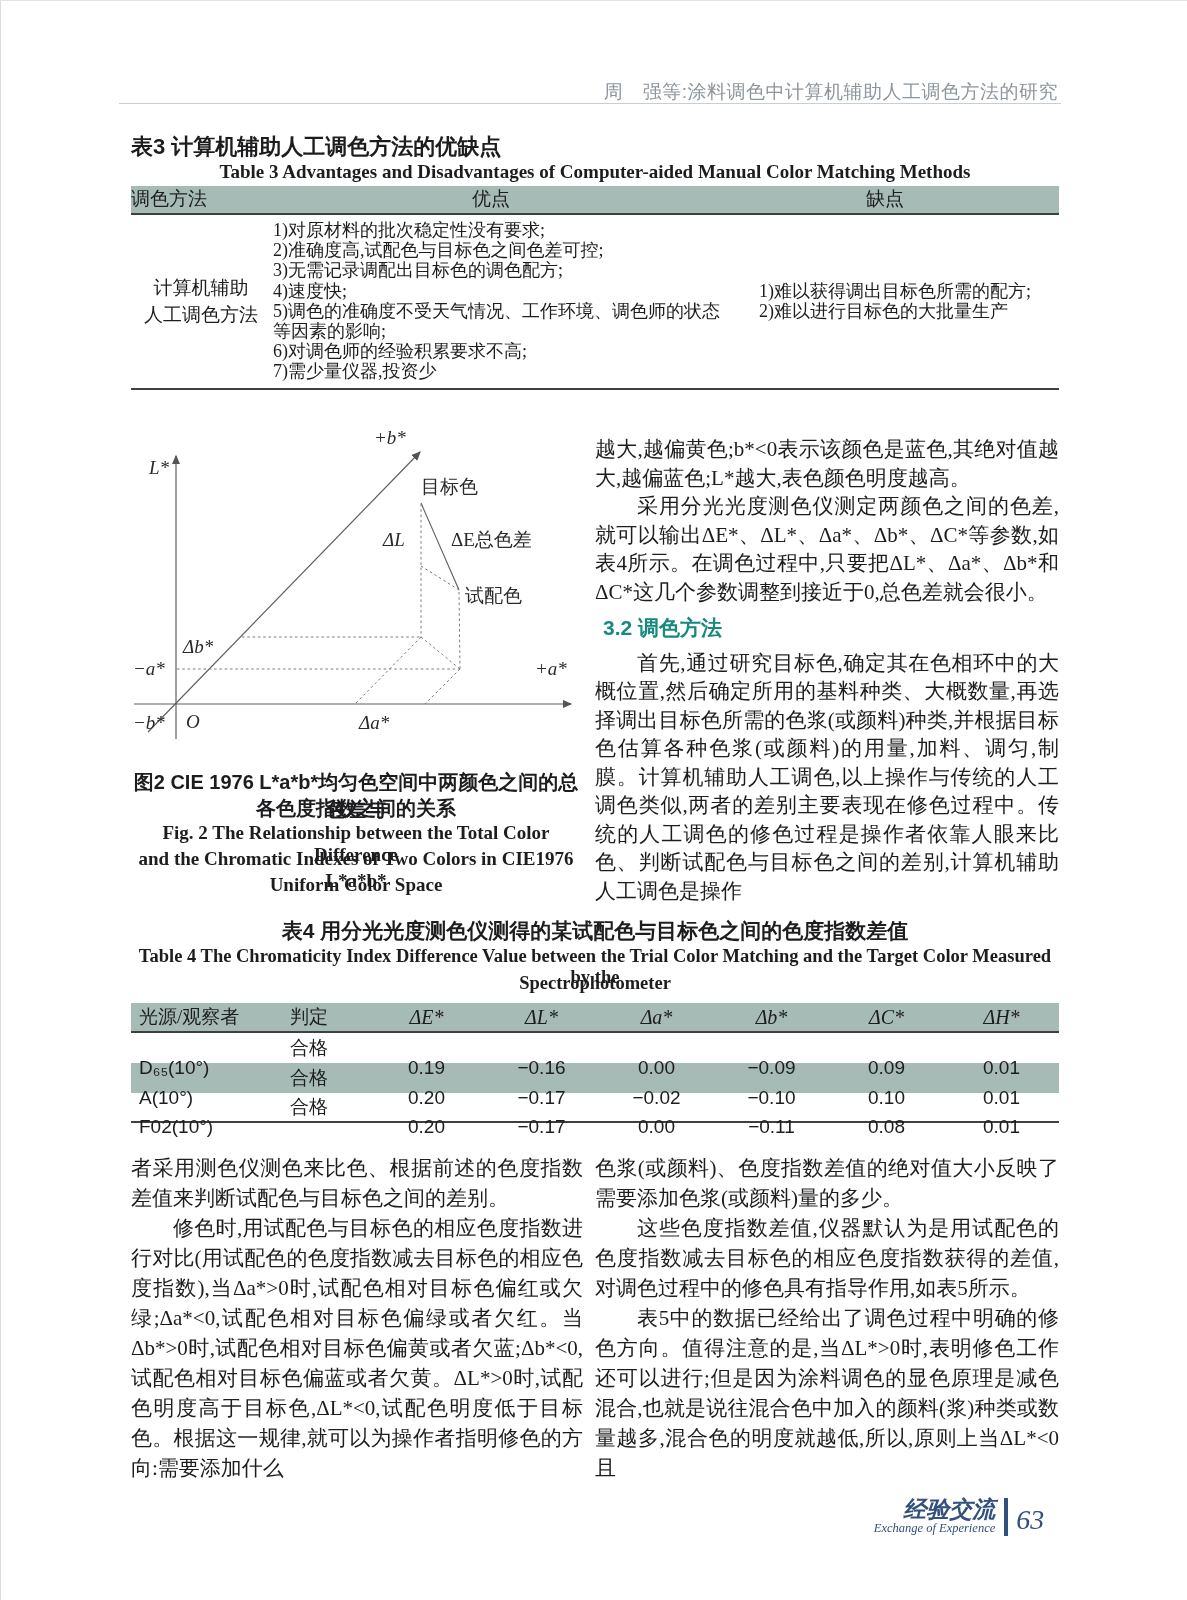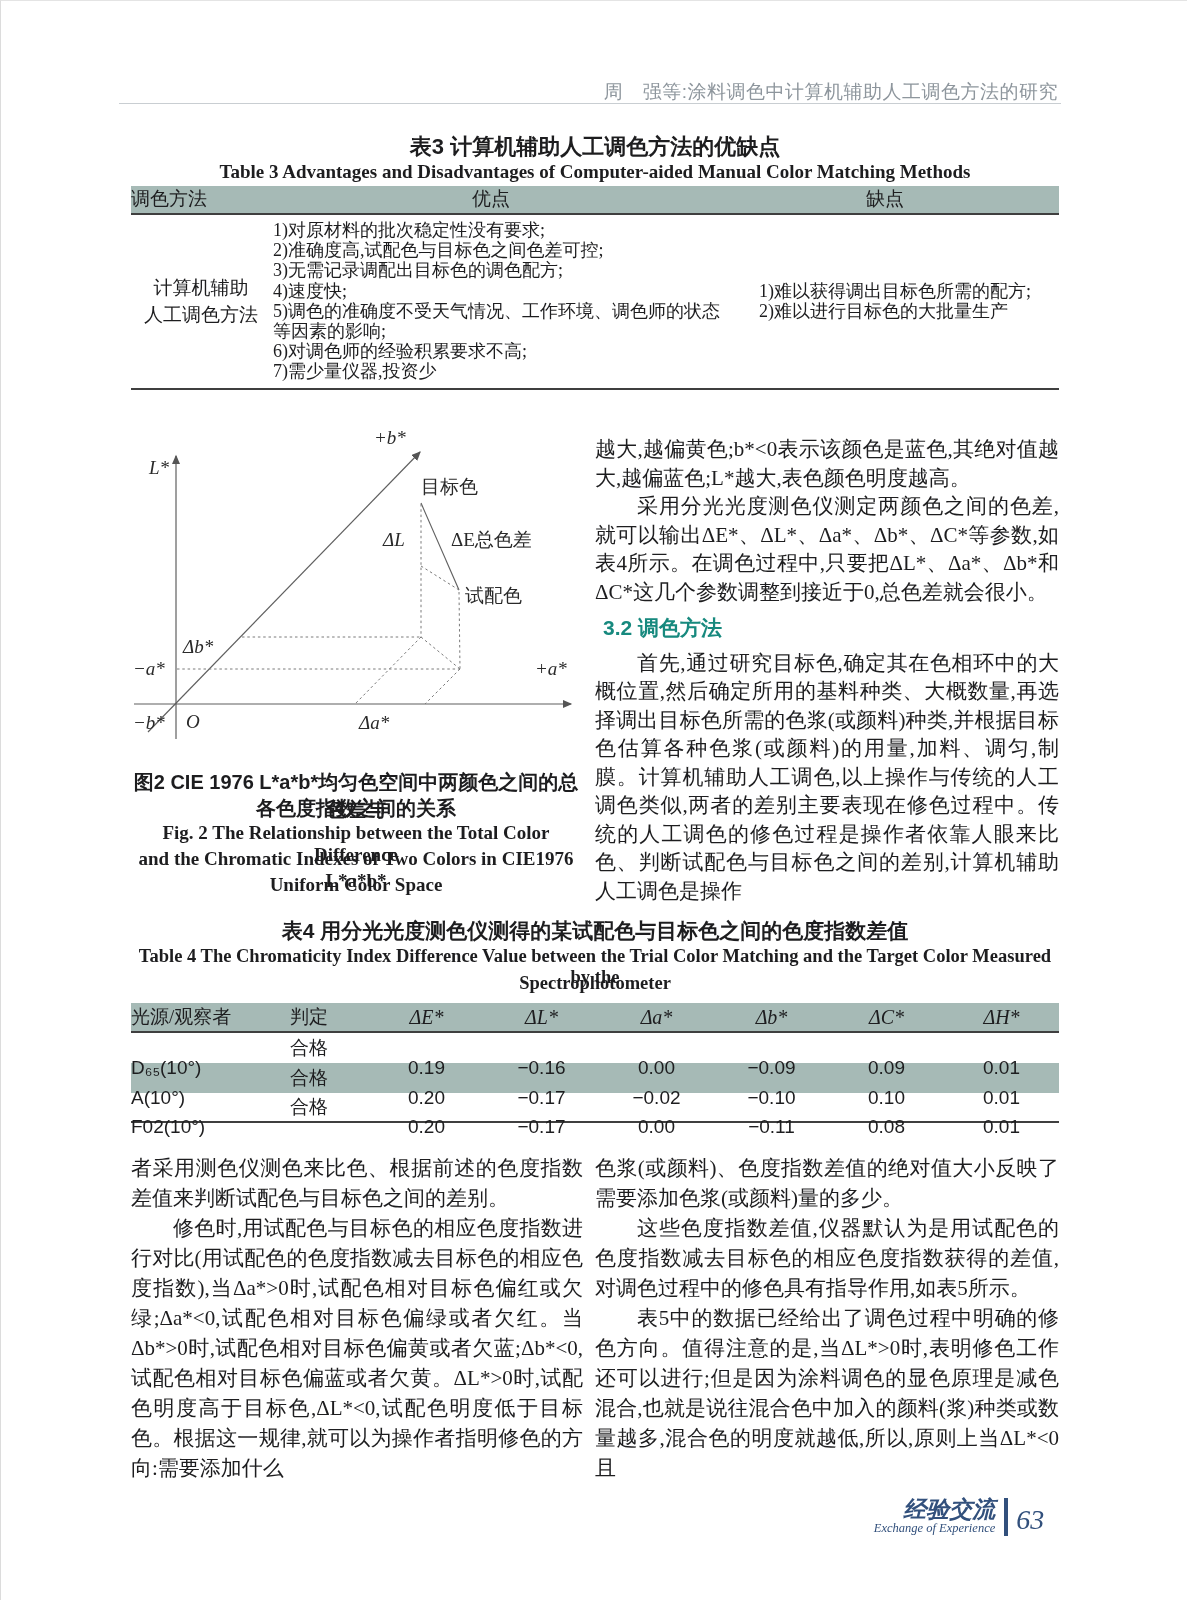--- a/index.html
+++ b/index.html
@@ -11,21 +11,21 @@
   body{font-family:"Liberation Serif","DejaVu Serif",serif;color:var(--ink);}
   .page{position:relative;width:1187px;height:1600px;background:#fff;overflow:hidden;
         border-left:1px solid #dcdcdc;border-top:1px solid #e4e4e4;}
 
   
   .running-head{position:absolute;top:78px;right:129px;font-size:19px;color:var(--runhead);
     font-family:"Liberation Sans","DejaVu Sans",sans-serif;letter-spacing:.5px;}
   .head-rule{position:absolute;top:102px;left:118px;width:942px;height:1px;background:var(--rule);}
 
   
-  .t3-title-zh{position:absolute;top:131px;left:130px;width:928px;text-align:center;
+  .t3-title-zh{position:absolute;top:131px;left:130px;width:928px;text-align:left;
     font-family:"Liberation Sans","DejaVu Sans",sans-serif;font-weight:bold;font-size:22px;}
   .t3-title-en{position:absolute;top:160px;left:130px;width:928px;text-align:center;
     font-weight:bold;font-size:19px;}
 
   
   .t3{position:absolute;top:185px;left:130px;width:928px;font-size:18px;line-height:20.2px;}
   .t3-head{display:flex;align-items:center;height:29px;background:var(--shade);
     border-bottom:2px solid #3f3f3f;font-size:19px;}
   .t3-head .hc0{width:140px;text-align:left;}
   .t3-head .hc1{width:440px;text-align:center;}
@@ -63,21 +63,21 @@
   .t4-title-en2{position:absolute;top:972px;left:130px;width:928px;text-align:center;
     font-weight:bold;font-size:18.5px;}
 
   
   .t4{position:absolute;top:1002px;left:130px;width:928px;font-size:19px;}
   .t4-row{display:flex;align-items:center;height:30px;}
   .t4-row.shaded{background:var(--shade);}
   .t4-row.head{border-bottom:2px solid #3f3f3f;}
   .t4-row:last-child{border-bottom:2px solid #3f3f3f;}
   .t4 .c{text-align:center;}
-  .t4 .c0{width:118px;text-align:left;}
+  .t4 .c0{width:118px;padding-left:8px;text-align:left;}
   .t4 .c1{width:120px;}
   .t4 .cn{width:115px;}
   .math{font-family:"Liberation Serif","DejaVu Serif",serif;font-style:italic;font-size:20px;}
   .num{font-family:Liberation Sans, sans-serif;margin-top:40px;}
 
   
   .footer{position:absolute;top:1496px;left:850px;width:208px;display:flex;
     align-items:center;justify-content:center;font-style:italic;}
   .f-labels{text-align:right;color:var(--navy);}
   .f-zh{font-family:"Liberation Sans","DejaVu Sans",sans-serif;font-weight:bold;font-size:23px;line-height:24px;}

